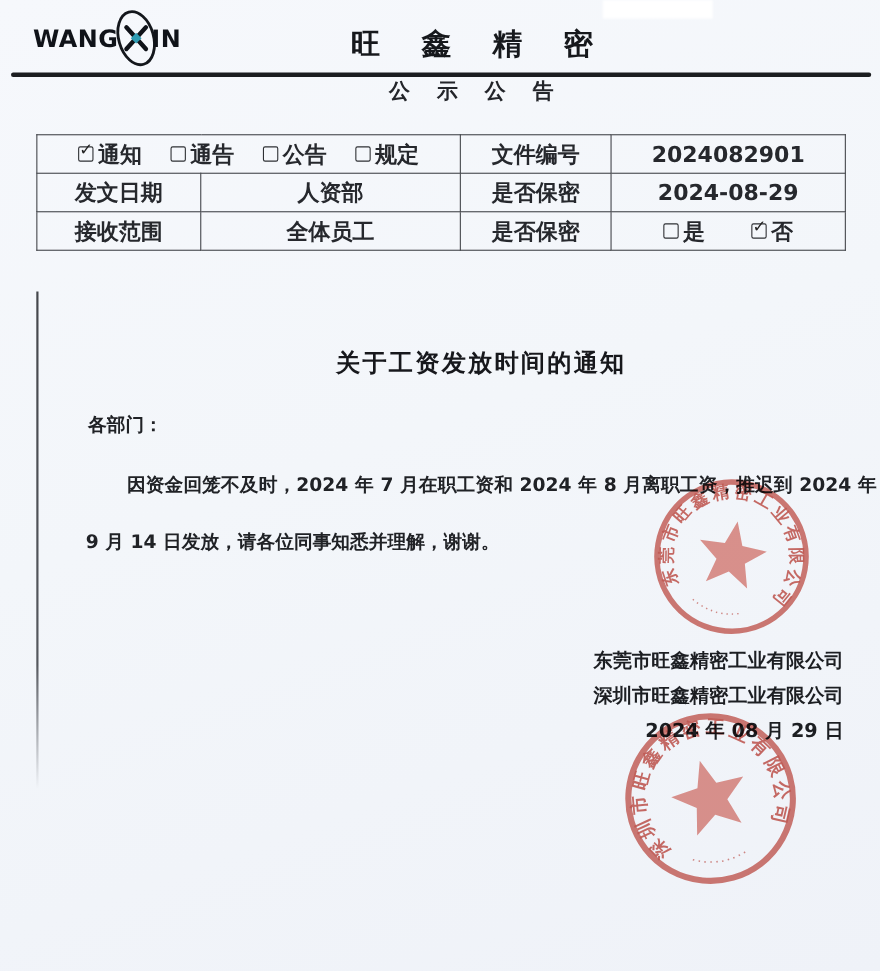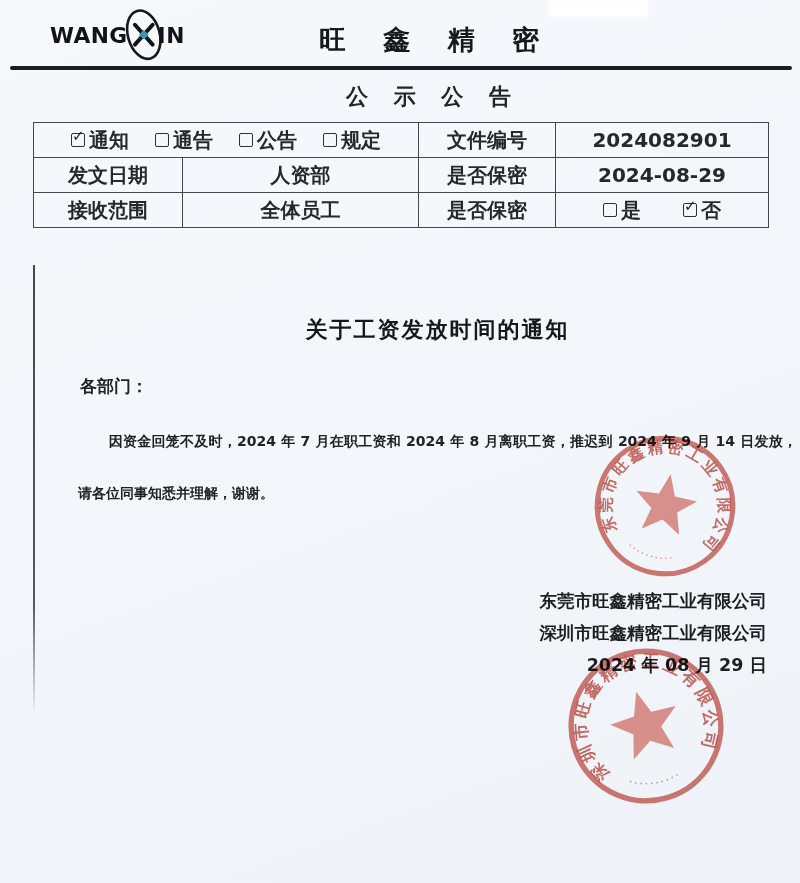--- a/index.html
+++ b/index.html
@@ -7,36 +7,36 @@
     width:800px;height:883px;overflow:hidden;
     font-family:"DejaVu Sans","Liberation Sans",sans-serif;
     background:#eef1f7;
   }
   .paper{
     position:relative;width:800px;height:883px;
     background:linear-gradient(160deg,#f6f8fc 0%,#f3f6fa 45%,#eff2f8 100%);
     color:#202020;
   }
   
-  .logo{position:absolute;left:44px;top:8px;width:168px;height:56px;}
+  .logo{position:absolute;left:24px;top:8px;width:168px;height:56px;}
   .header-title{
     position:absolute;left:60px;right:0;top:22px;text-align:center;
     font-size:27px;font-weight:700;color:#16181c;word-spacing:24px;letter-spacing:2px;
   }
   .white-patch{
     position:absolute;left:548px;top:0;width:100px;height:17px;
     background:rgba(255,255,255,.92);filter:blur(1px);
   }
   .rule{
     position:absolute;left:10px;top:66px;width:782px;height:4px;
     background:#1b1d20;border-radius:2px;
   }
   .subtitle{
-    position:absolute;left:60px;right:0;top:82px;text-align:center;
-    font-size:22px;font-weight:700;color:#23252a;word-spacing:12px;letter-spacing:3px;
+    position:absolute;left:60px;right:0;top:70px;text-align:center;
+    font-size:19px;font-weight:700;color:#23252a;word-spacing:12px;letter-spacing:3px;
   }
   
   table.doc{
     position:absolute;left:33px;top:122px;width:735px;
     border-collapse:collapse;table-layout:fixed;
   }
   table.doc td{
     border:1.6px solid #45474c;height:34px;padding:0 6px;
     font-size:20px;font-weight:600;color:#26282d;text-align:center;
     overflow:hidden;white-space:nowrap;
@@ -62,21 +62,21 @@
   .edge-right{
     position:absolute;right:0;top:0;width:1.6px;height:452px;
     background:linear-gradient(#45474c 0%,rgba(120,124,130,.25) 35%,rgba(120,124,130,0) 70%);
   }
   .notice-title{
     margin:0;padding-top:50px;text-align:center;
     font-size:22px;font-weight:700;letter-spacing:2px;color:#17181c;
   }
   .salutation{margin:30px 0 0 10px;font-size:17px;font-weight:600;color:#202226;}
   .body-para{
-    margin:17px 8px 0 8px;font-size:14px;font-weight:600;color:#202226;
+    margin:17px 8px 0 8px;font-size:17px;font-weight:600;color:#202226;
     line-height:52px;text-indent:2.2em;text-align:justify;
   }
   
   .signature{
     position:absolute;right:33px;top:585px;text-align:right;
     font-size:17.5px;font-weight:700;color:#1c1e22;line-height:32px;
   }
   .signature div{white-space:nowrap;}
   
   .stamp{position:absolute;mix-blend-mode:multiply;opacity:.88;}

